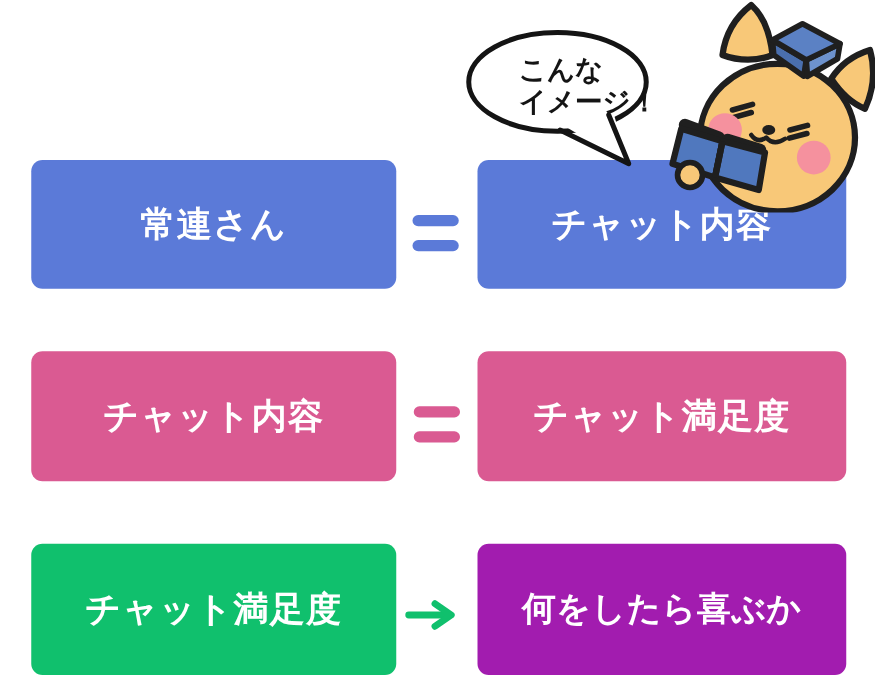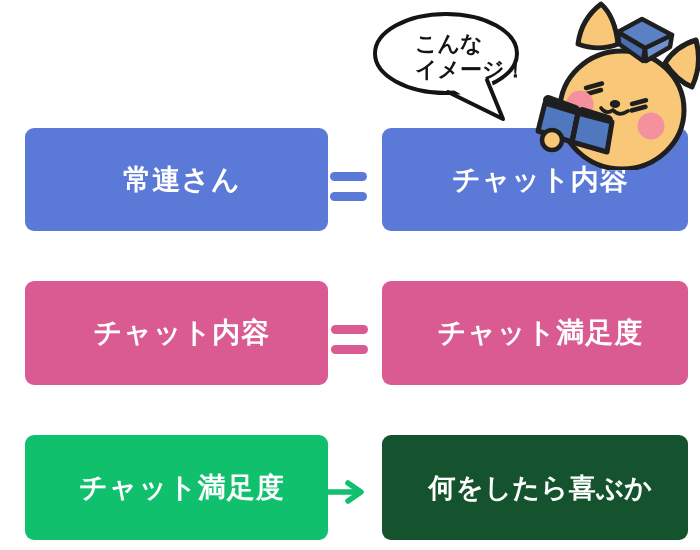--- a/index.html
+++ b/index.html
@@ -3,34 +3,34 @@
 <meta charset="utf-8">
 <style>
   html,body{margin:0;padding:0;background:#ffffff;}
   .scene{
     position:relative;width:700px;height:550px;background:#ffffff;overflow:hidden;
     font-family:"DejaVu Sans",sans-serif;
   }
   .box{
     position:absolute;display:flex;flex-direction:column;align-items:center;justify-content:center;
     border-radius:9px;color:#ffffff;font-weight:bold;font-size:28px;letter-spacing:1px;
-    text-align:center;line-height:1.2;padding-left:11px;
+    text-align:center;line-height:1.2;
   }
   .r1l{left:25px;top:128px;width:292px;height:103px;}
   .r1r{left:382px;top:128px;width:295px;height:103px;}
   .r2l{left:25px;top:281px;width:292px;height:104px;}
   .r2r{left:382px;top:281px;width:295px;height:104px;}
   .r3l{left:25px;top:435px;width:292px;height:105px;}
   .r3r{left:382px;top:435px;width:295px;height:105px;font-size:27px;line-height:35px;letter-spacing:0.5px;}
   .equals{position:absolute;display:flex;flex-direction:column;gap:11px;}
   .equals .bar{width:37px;height:9px;border-radius:5px;display:block;}
   .e1{left:330px;top:172px;}
   .e2{left:331px;top:325px;}
   .arrow-wrap{position:absolute;left:322px;top:479px;width:46px;height:26px;}
-  .bubble-wrap{position:absolute;left:360px;top:0;width:160px;height:130px;text-align:center;}
+  .bubble-wrap{position:absolute;left:360px;top:12px;width:160px;height:130px;text-align:center;}
   .mascot-wrap{position:absolute;left:528px;top:0px;width:172px;height:170px;}
   .bubble-text{font-family:"DejaVu Sans",sans-serif;font-weight:bold;font-size:22px;fill:#141414;}
 </style>
 </head>
 <body>
 
 <div class="scene">
 
   <div class="box r1l" style="background-color: rgb(91, 122, 216);">常連さん</div>
   <div class="equals e1">
@@ -46,21 +46,21 @@
   </div>
   <div class="box r2r" style="background-color: rgb(218, 90, 146);">チャット満足度</div>
 
   <div class="box r3l" style="background-color: rgb(16, 192, 109);">チャット満足度</div>
   <div class="arrow-wrap">
     <svg width="46" height="26" viewBox="0 0 46 26" fill="none">
       <line x1="5" y1="13" x2="35" y2="13" stroke-width="5.5" stroke-linecap="round" style="stroke: rgb(16, 192, 109);"></line>
       <polyline points="26,4 39,13 26,22" fill="none" stroke-width="5.5" stroke-linecap="round" stroke-linejoin="round" style="stroke: rgb(16, 192, 109);"></polyline>
     </svg>
   </div>
-  <div class="box r3r" style="background-color: #14532d;">
+  <div class="box r3r" style="background-color: #a21caf;">
     <div>何をしたら喜ぶか</div>
   </div>
 
   <div class="mascot-wrap">
     <svg width="172" height="170" viewBox="0 0 172 170">
       <g stroke="#1f1f1f" stroke-linejoin="round">
 
         <path d="M73,4 C60,14 52,28 50,44 C63,49 78,49 90,44 C88,26 82,12 73,4 Z" fill="#f8c878" stroke-width="5"></path>
         <path d="M168,40 C155,44 144,52 137,63 C145,75 154,83 164,87 C171,72 172,55 168,40 Z" fill="#f8c878" stroke-width="5"></path>
 

